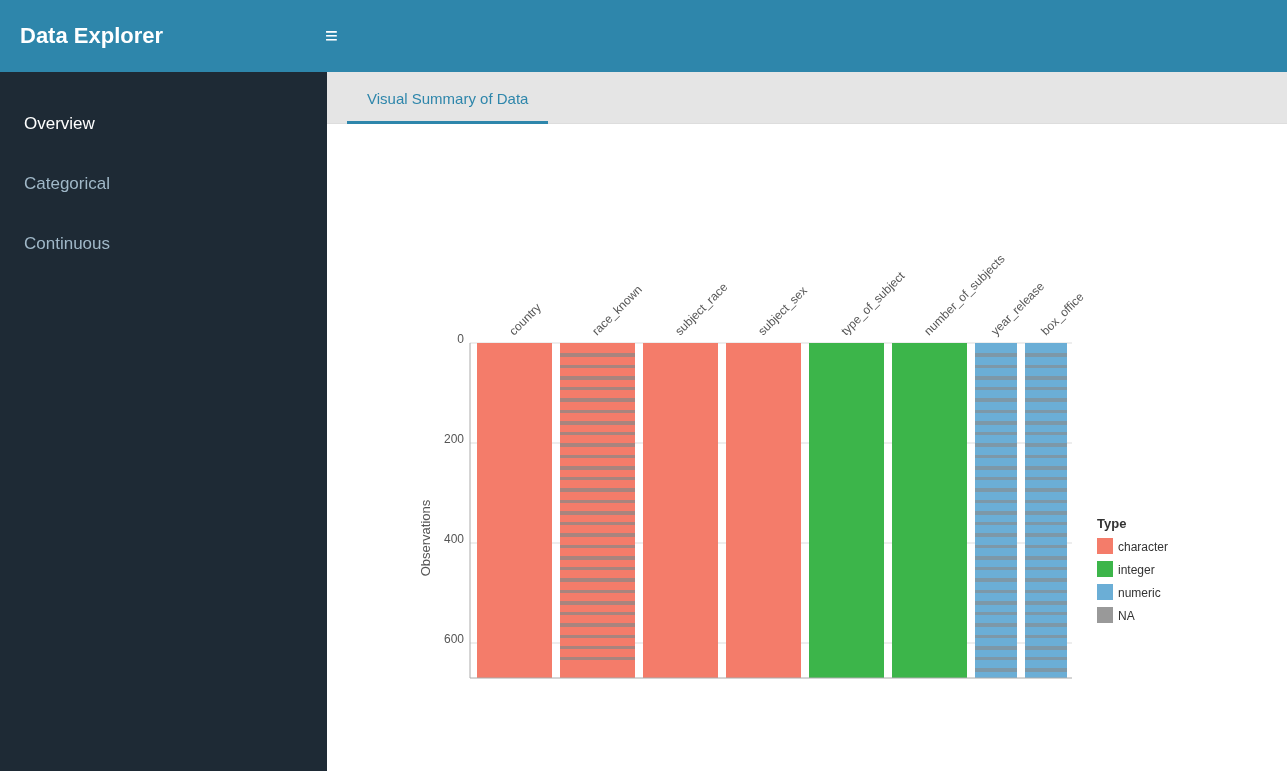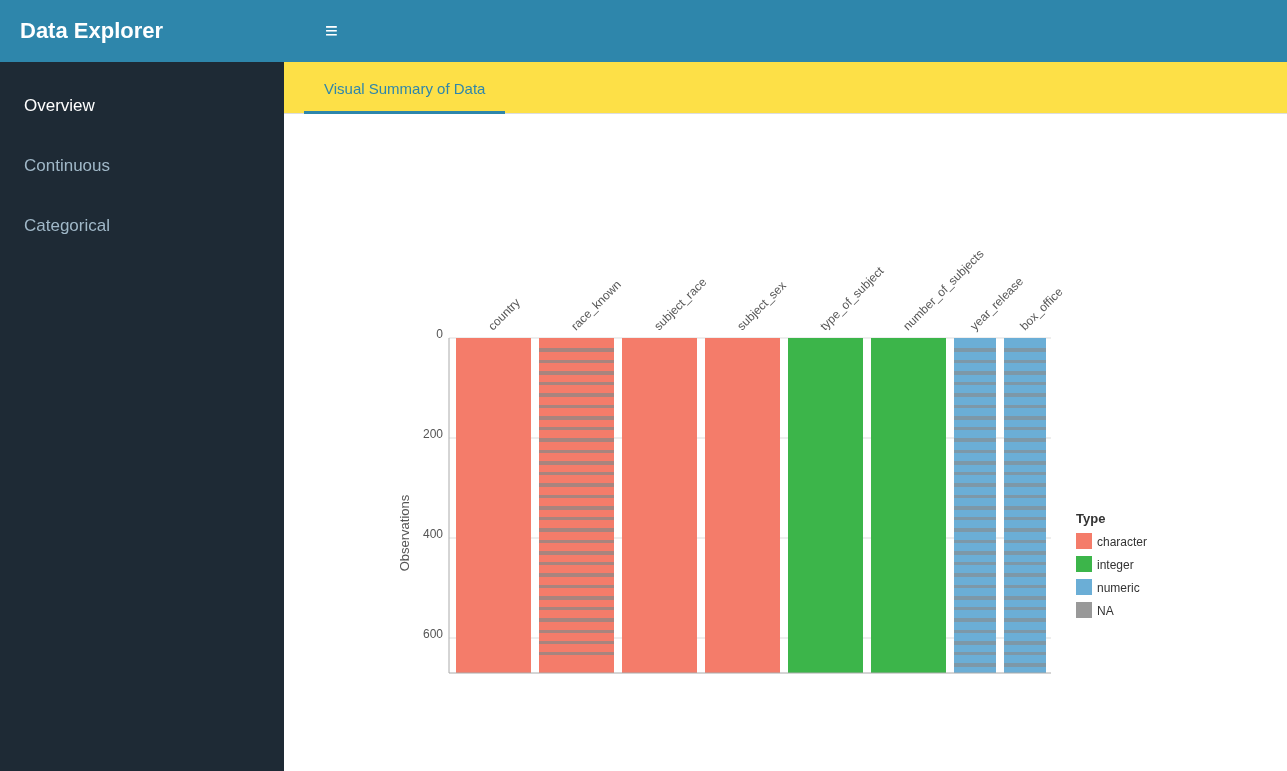--- a/index.html
+++ b/index.html
@@ -1,21 +1,21 @@
 <!DOCTYPE html>
 <html><head>
   <meta charset="utf-8">
   <style>
     * { box-sizing: border-box; margin: 0; padding: 0; }
     body { font-family: 'Segoe UI', Arial, sans-serif; display: flex; flex-direction: column; height: 771px; width: 1287px; overflow: hidden; background: #f0f0f0; }
 
     
     .header {
       background: #2e86ab;
-      height: 62px;
+      height: 72px;
       display: flex;
       align-items: center;
       padding: 0 20px;
       flex-shrink: 0;
     }
     .header-title {
       color: white;
       font-size: 22px;
       font-weight: 600;
       width: 285px;
@@ -29,24 +29,24 @@
 
     
     .main-layout {
       display: flex;
       flex: 1;
       overflow: hidden;
     }
 
     
     .sidebar {
-      width: 284px;
+      width: 327px;
       background: #1e2a35;
       flex-shrink: 0;
-      padding-top: 14px;
+      padding-top: 22px;
     }
     .sidebar-item {
       color: #a0b8c8;
       padding: 20px 24px;
       font-size: 17px;
       cursor: pointer;
     }
     .sidebar-item.active {
       color: white;
     }
@@ -58,21 +58,21 @@
       overflow: hidden;
       display: flex;
       flex-direction: column;
     }
 
     
     .tabs {
       display: flex;
       border-bottom: 1px solid #ddd;
       padding: 0 20px;
-      background: #fde047;
+      background: #e5e5e5;
       flex-shrink: 0;
     }
     .tab {
       padding: 18px 20px 14px;
       font-size: 15px;
       color: #555;
       cursor: pointer;
       border-bottom: 3px solid transparent;
       margin-bottom: -1px;
     }
@@ -96,22 +96,22 @@
 
 <div class="header">
   <span class="header-title">Data Explorer</span>
   <span class="hamburger-icon">≡</span>
 </div>
 
 <div class="main-layout">
 
   <div class="sidebar">
     <div class="sidebar-item active">Overview</div>
+    <div class="sidebar-item">Categorical</div>
     <div class="sidebar-item">Continuous</div>
-    <div class="sidebar-item">Categorical</div>
   </div>
 
   <div class="content">
 
     <div class="tabs">
       <div class="tab active">Visual Summary of Data</div>
     </div>
 
     <div class="chart-container">
       <svg width="820" height="580" viewBox="0 0 820 580">

